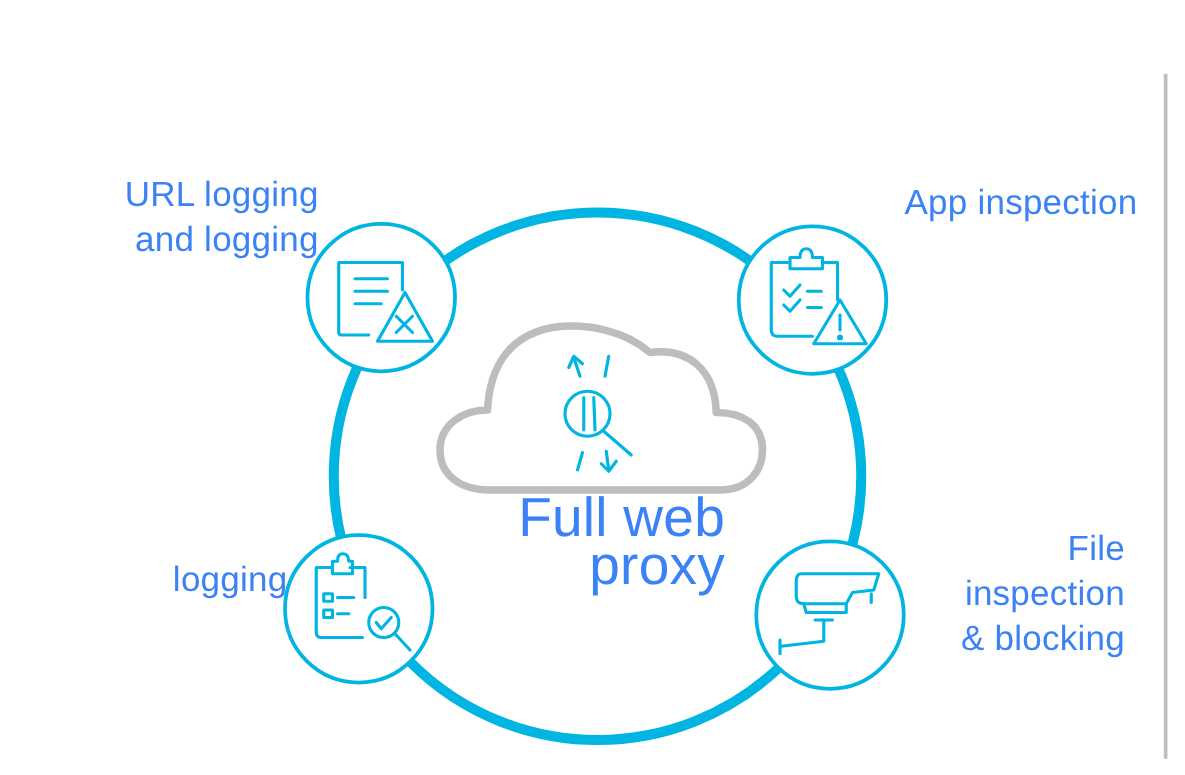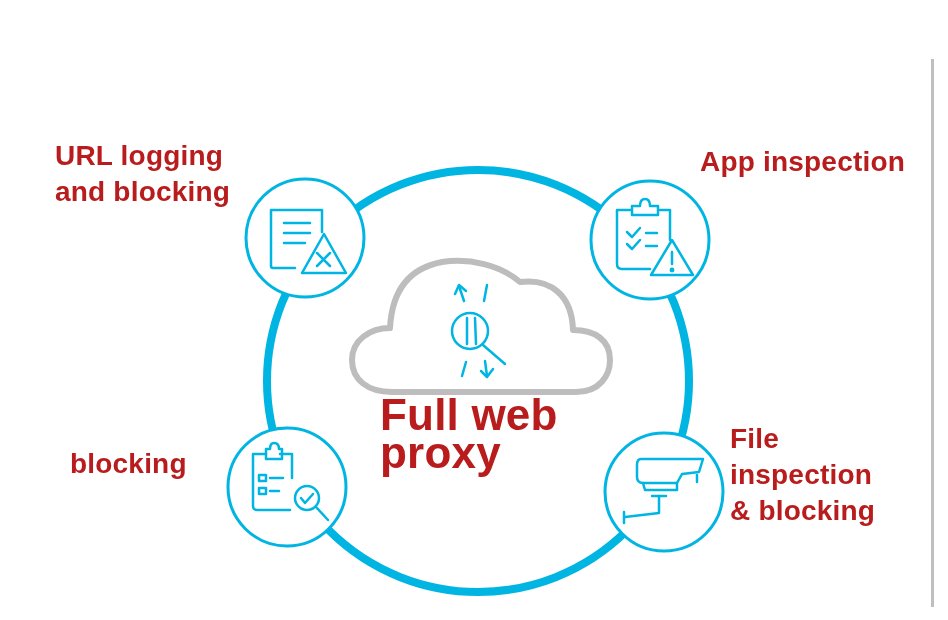--- a/index.html
+++ b/index.html
@@ -1,18 +1,18 @@
 <!DOCTYPE html>
 <html><head>
 <meta charset="utf-8">
 <style>
   html, body { margin: 0; padding: 0; background: #ffffff; }
   body { width: 948px; height: 620px; position: relative; overflow: hidden; font-family: "Liberation Sans", "DejaVu Sans", sans-serif; }
   #stage { position: absolute; left: 0; top: 0; width: 948px; height: 620px; }
-  .label { position: absolute; color: #b91c1c; font-size: 28px; line-height: 36px; text-align: left; font-weight: 700; letter-spacing: 0.2px; }
+  .label { position: absolute; color: #3b82f6; font-size: 28px; line-height: 36px; text-align: right; font-weight: 400; letter-spacing: 0.2px; }
   .label span { display: block; white-space: nowrap; }
   #lbl-url { left: 55px; top: 138px; width: 200px; }
   #lbl-app { left: 700px; top: 144px; width: 210px; }
   #lbl-content { left: 70px; top: 446px; width: 160px; }
   #lbl-file { left: 730px; top: 421px; width: 170px; }
   #lbl-center { left: 380px; top: 396px; width: 200px; font-size: 44px; line-height: 38px; }
   .divider { position: absolute; left: 931px; top: 59px; width: 3px; height: 548px; background: #bfbfbf; }
 </style>
 </head>
 <body>
@@ -91,27 +91,27 @@
         <line x1="697" y1="475" x2="697" y2="482"></line>
         <line x1="652" y1="496" x2="666" y2="496"></line>
         <polyline points="659,496 659,513 625,517"></polyline>
         <line x1="624" y1="512" x2="624" y2="523"></line>
       </g>
     </g>
   </svg>
 
   <div class="label" id="lbl-url">
     <span>URL logging</span>
-    <span>and blocking</span>
+    <span>and logging</span>
   </div>
   <div class="label" id="lbl-app">
     <span>App inspection</span>
   </div>
   <div class="label" id="lbl-content">
-    <span>blocking</span>
+    <span>logging</span>
   </div>
   <div class="label" id="lbl-file">
     <span>File</span>
     <span>inspection</span>
     <span>&amp; blocking</span>
   </div>
   <div class="label" id="lbl-center">
     <span>Full web</span>
     <span>proxy</span>
   </div>

